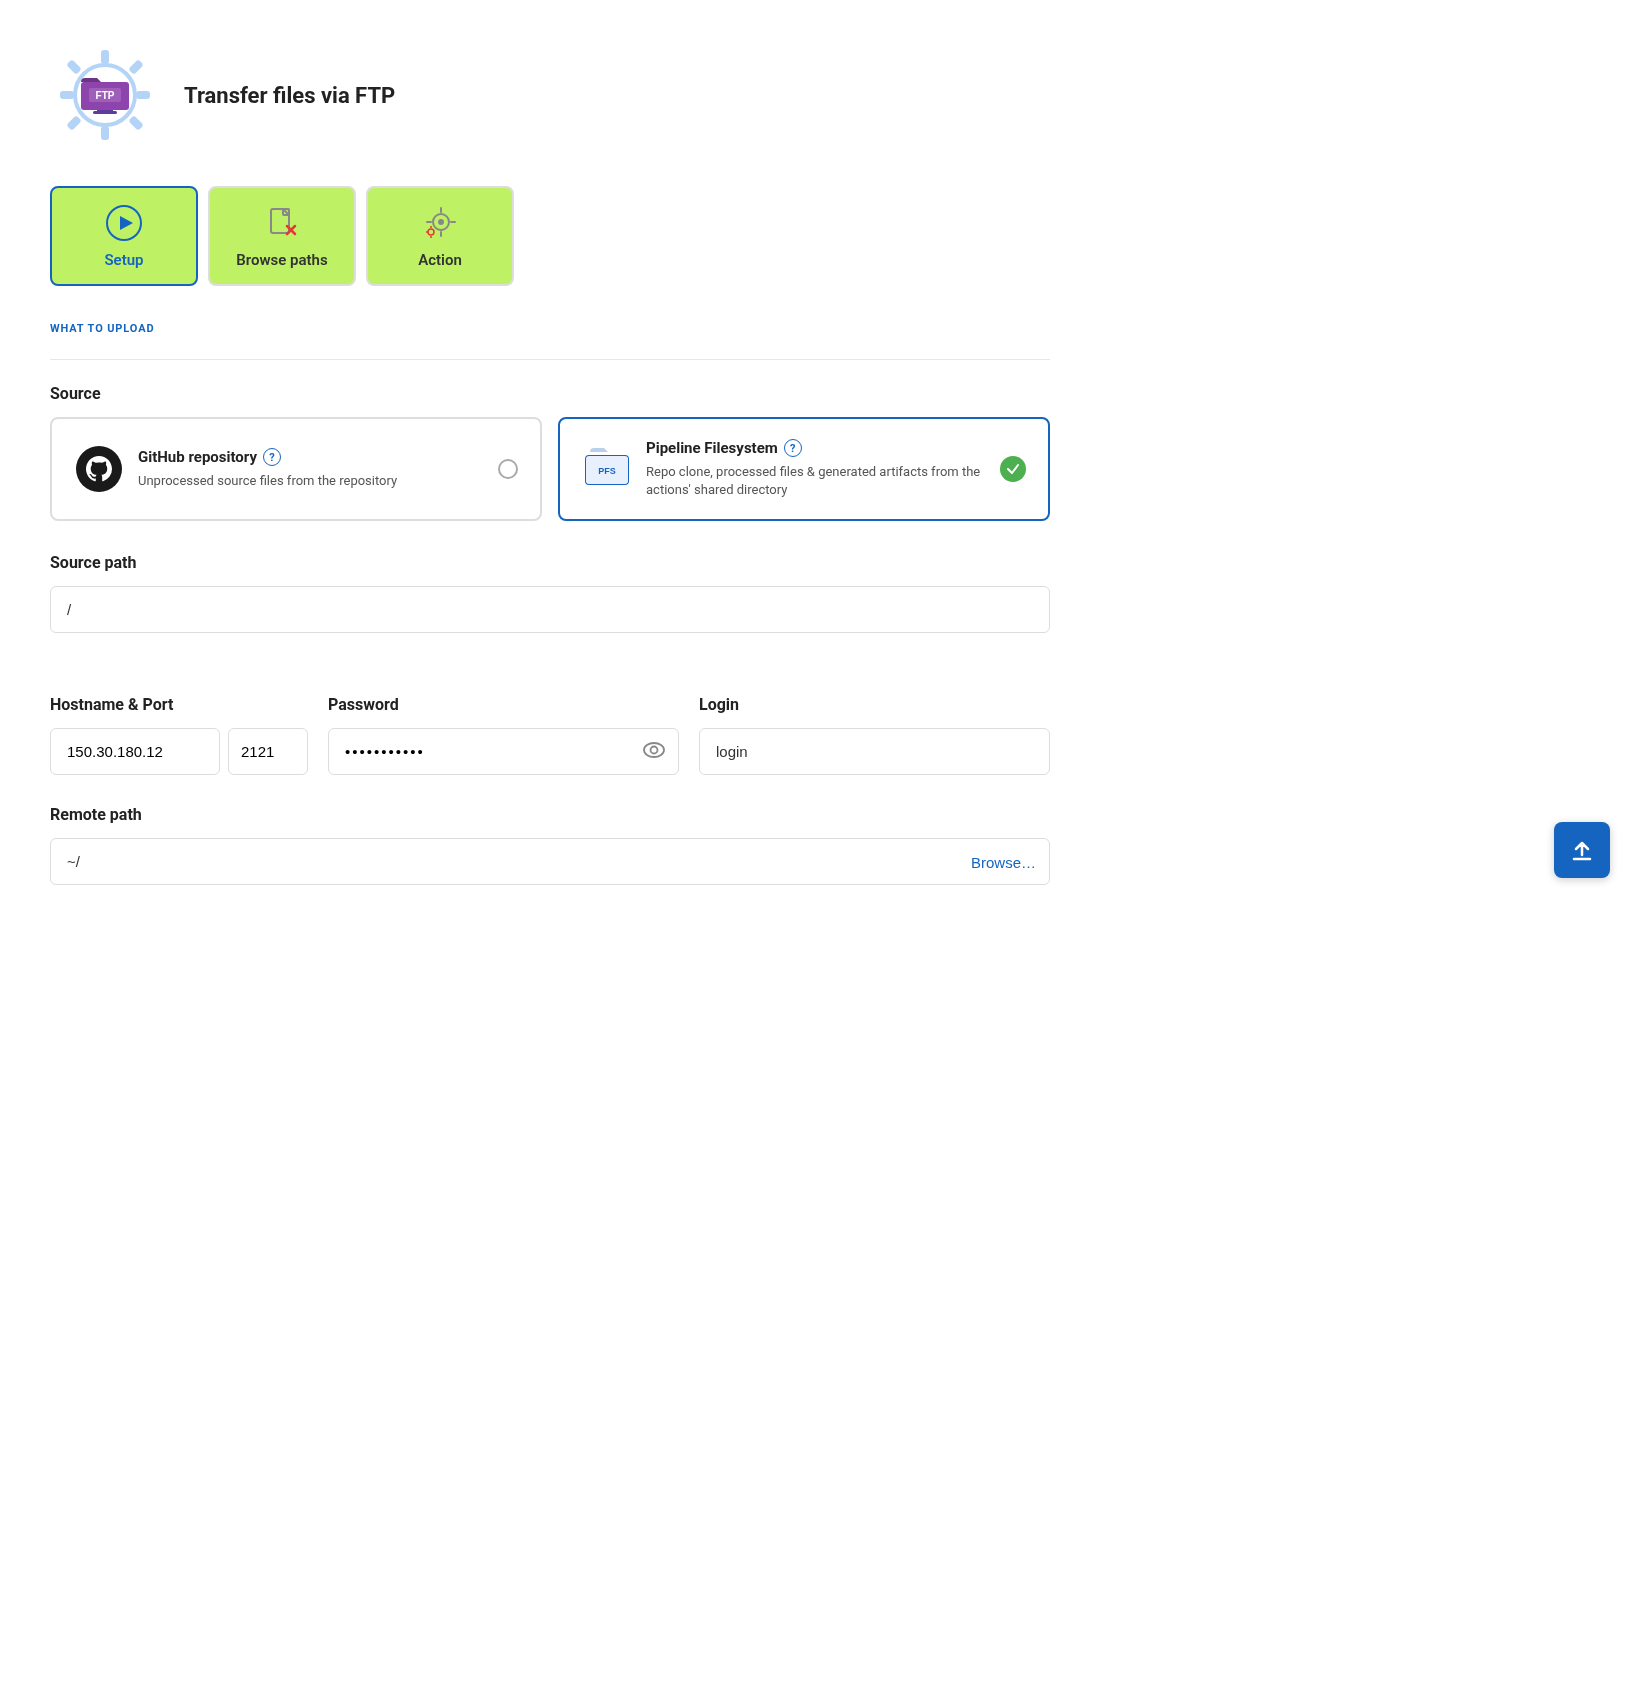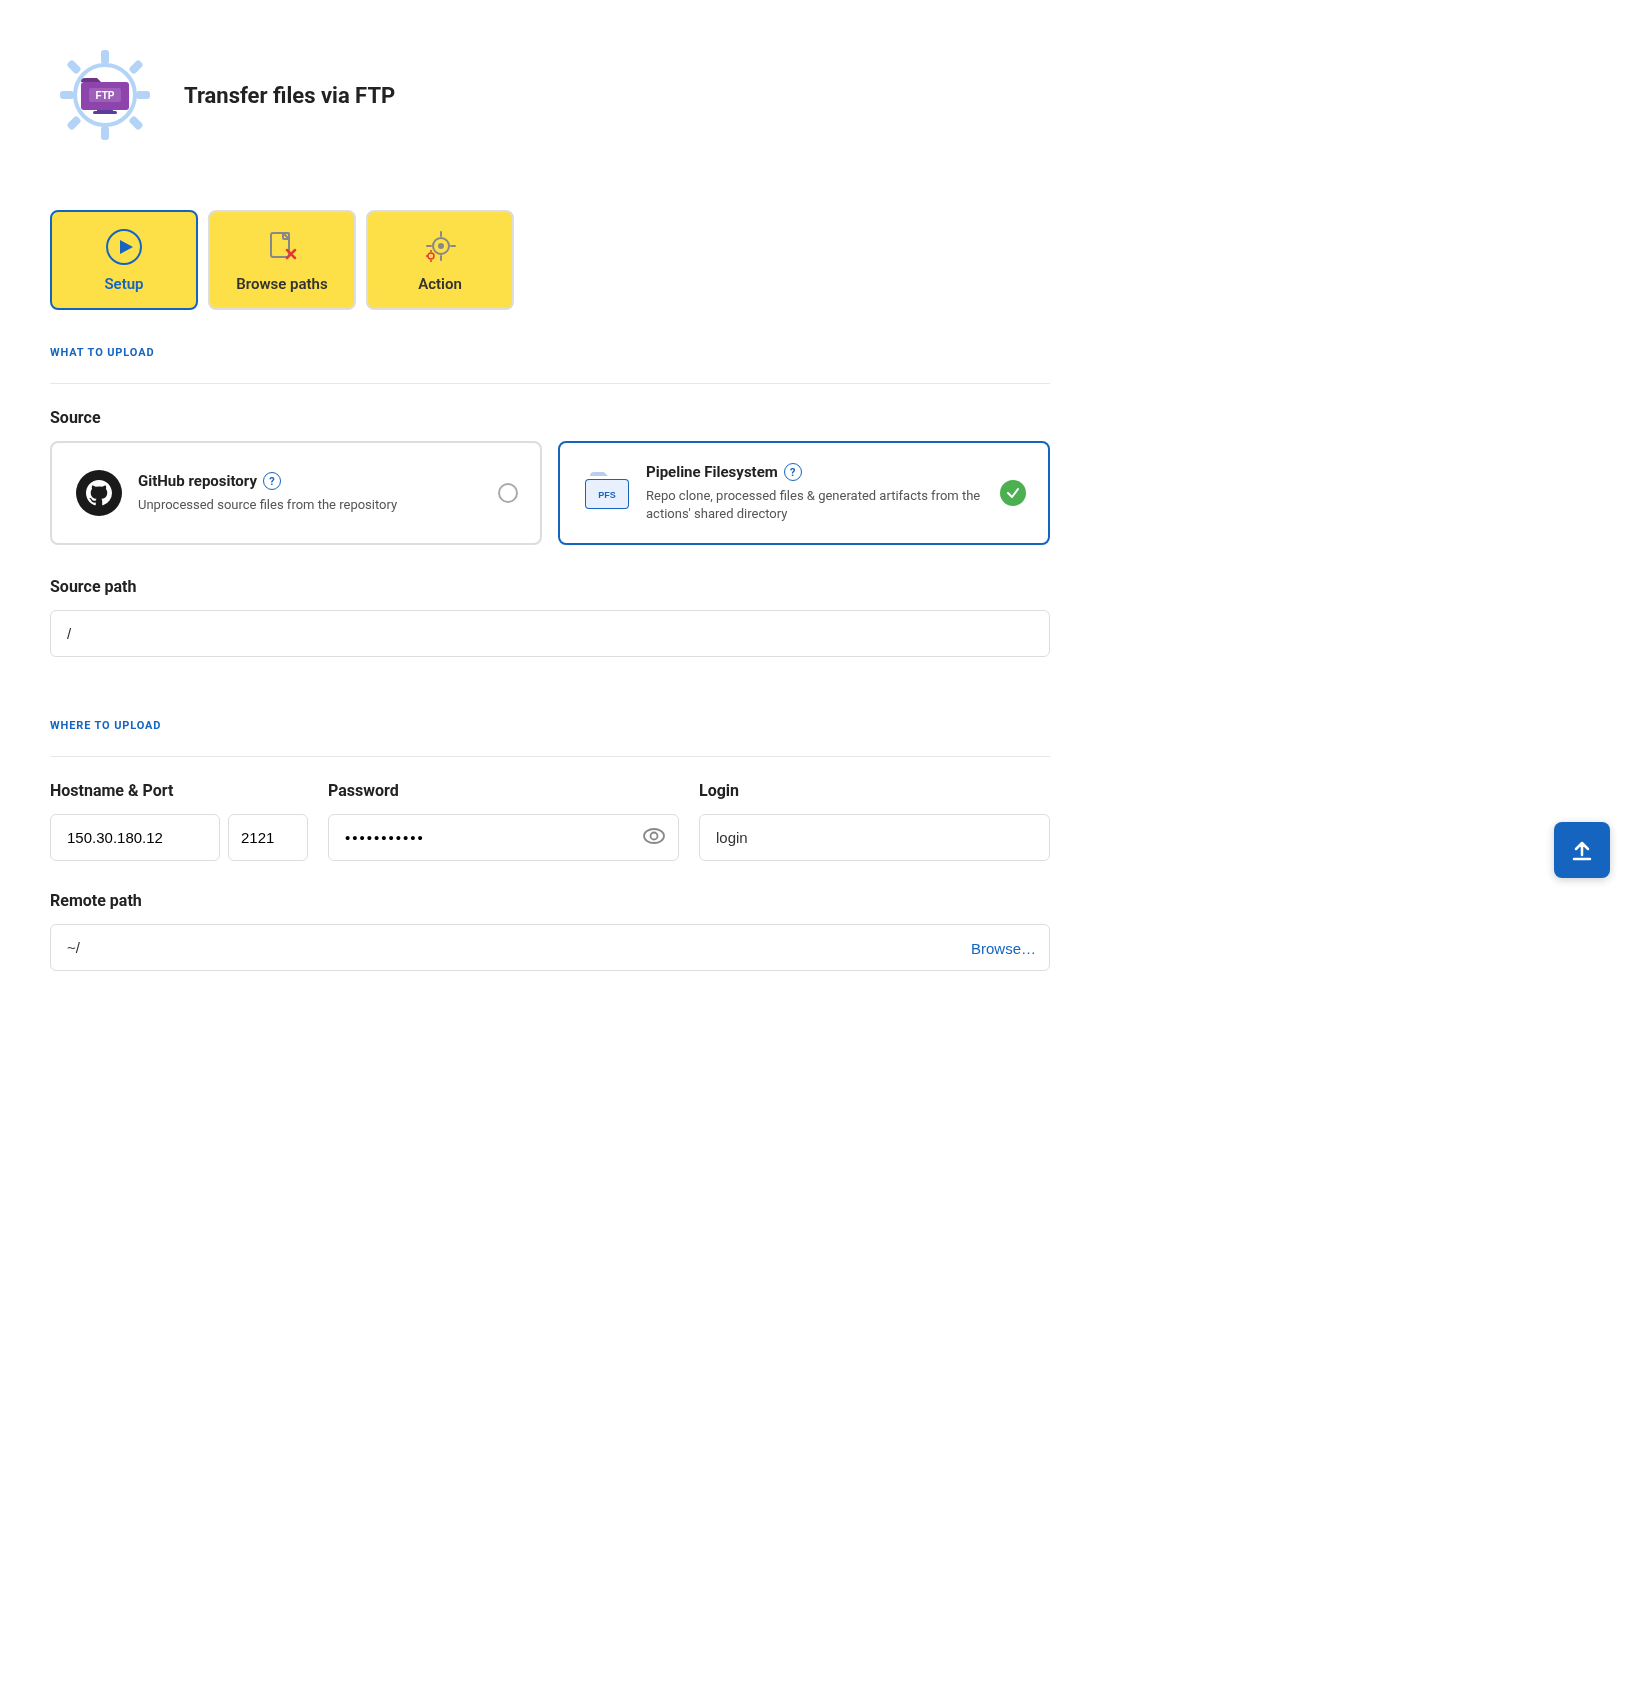--- a/index.html
+++ b/index.html
@@ -50,25 +50,24 @@
       display: flex;
       flex-direction: column;
       align-items: center;
       justify-content: center;
       gap: 8px;
       width: 148px;
       height: 100px;
       border: 2px solid #ddd;
       border-radius: 8px;
       cursor: pointer;
-      background: #fde047;
+      background: #bef264;
       font-size: 15px;
       font-weight: 600;
       color: #333;
-      margin-top: 24px;
     }
     .tab.active {
       border-color: #1565c0;
       color: #1565c0;
     }
     .tab-icon {
       width: 40px;
       height: 40px;
       display: flex;
       align-items: center;
@@ -420,21 +419,20 @@
       </div>
     </div>
   </div>
 
   
   <label class="field-label">Source path</label>
   <input class="input-field" type="text" value="/" style="">
 </div>
 
 <div class="section-block">
-  <div class="section-label">WHERE TO UPLOAD</div>
 
   <div class="credentials-row">
 
     <div class="cred-group hostname">
       <label class="field-label">Hostname &amp; Port</label>
       <div class="hostname-inputs">
         <input class="hostname-ip" type="text" value="150.30.180.12" style="">
         <input class="hostname-port" type="text" value="2121" style="">
       </div>
     </div>

